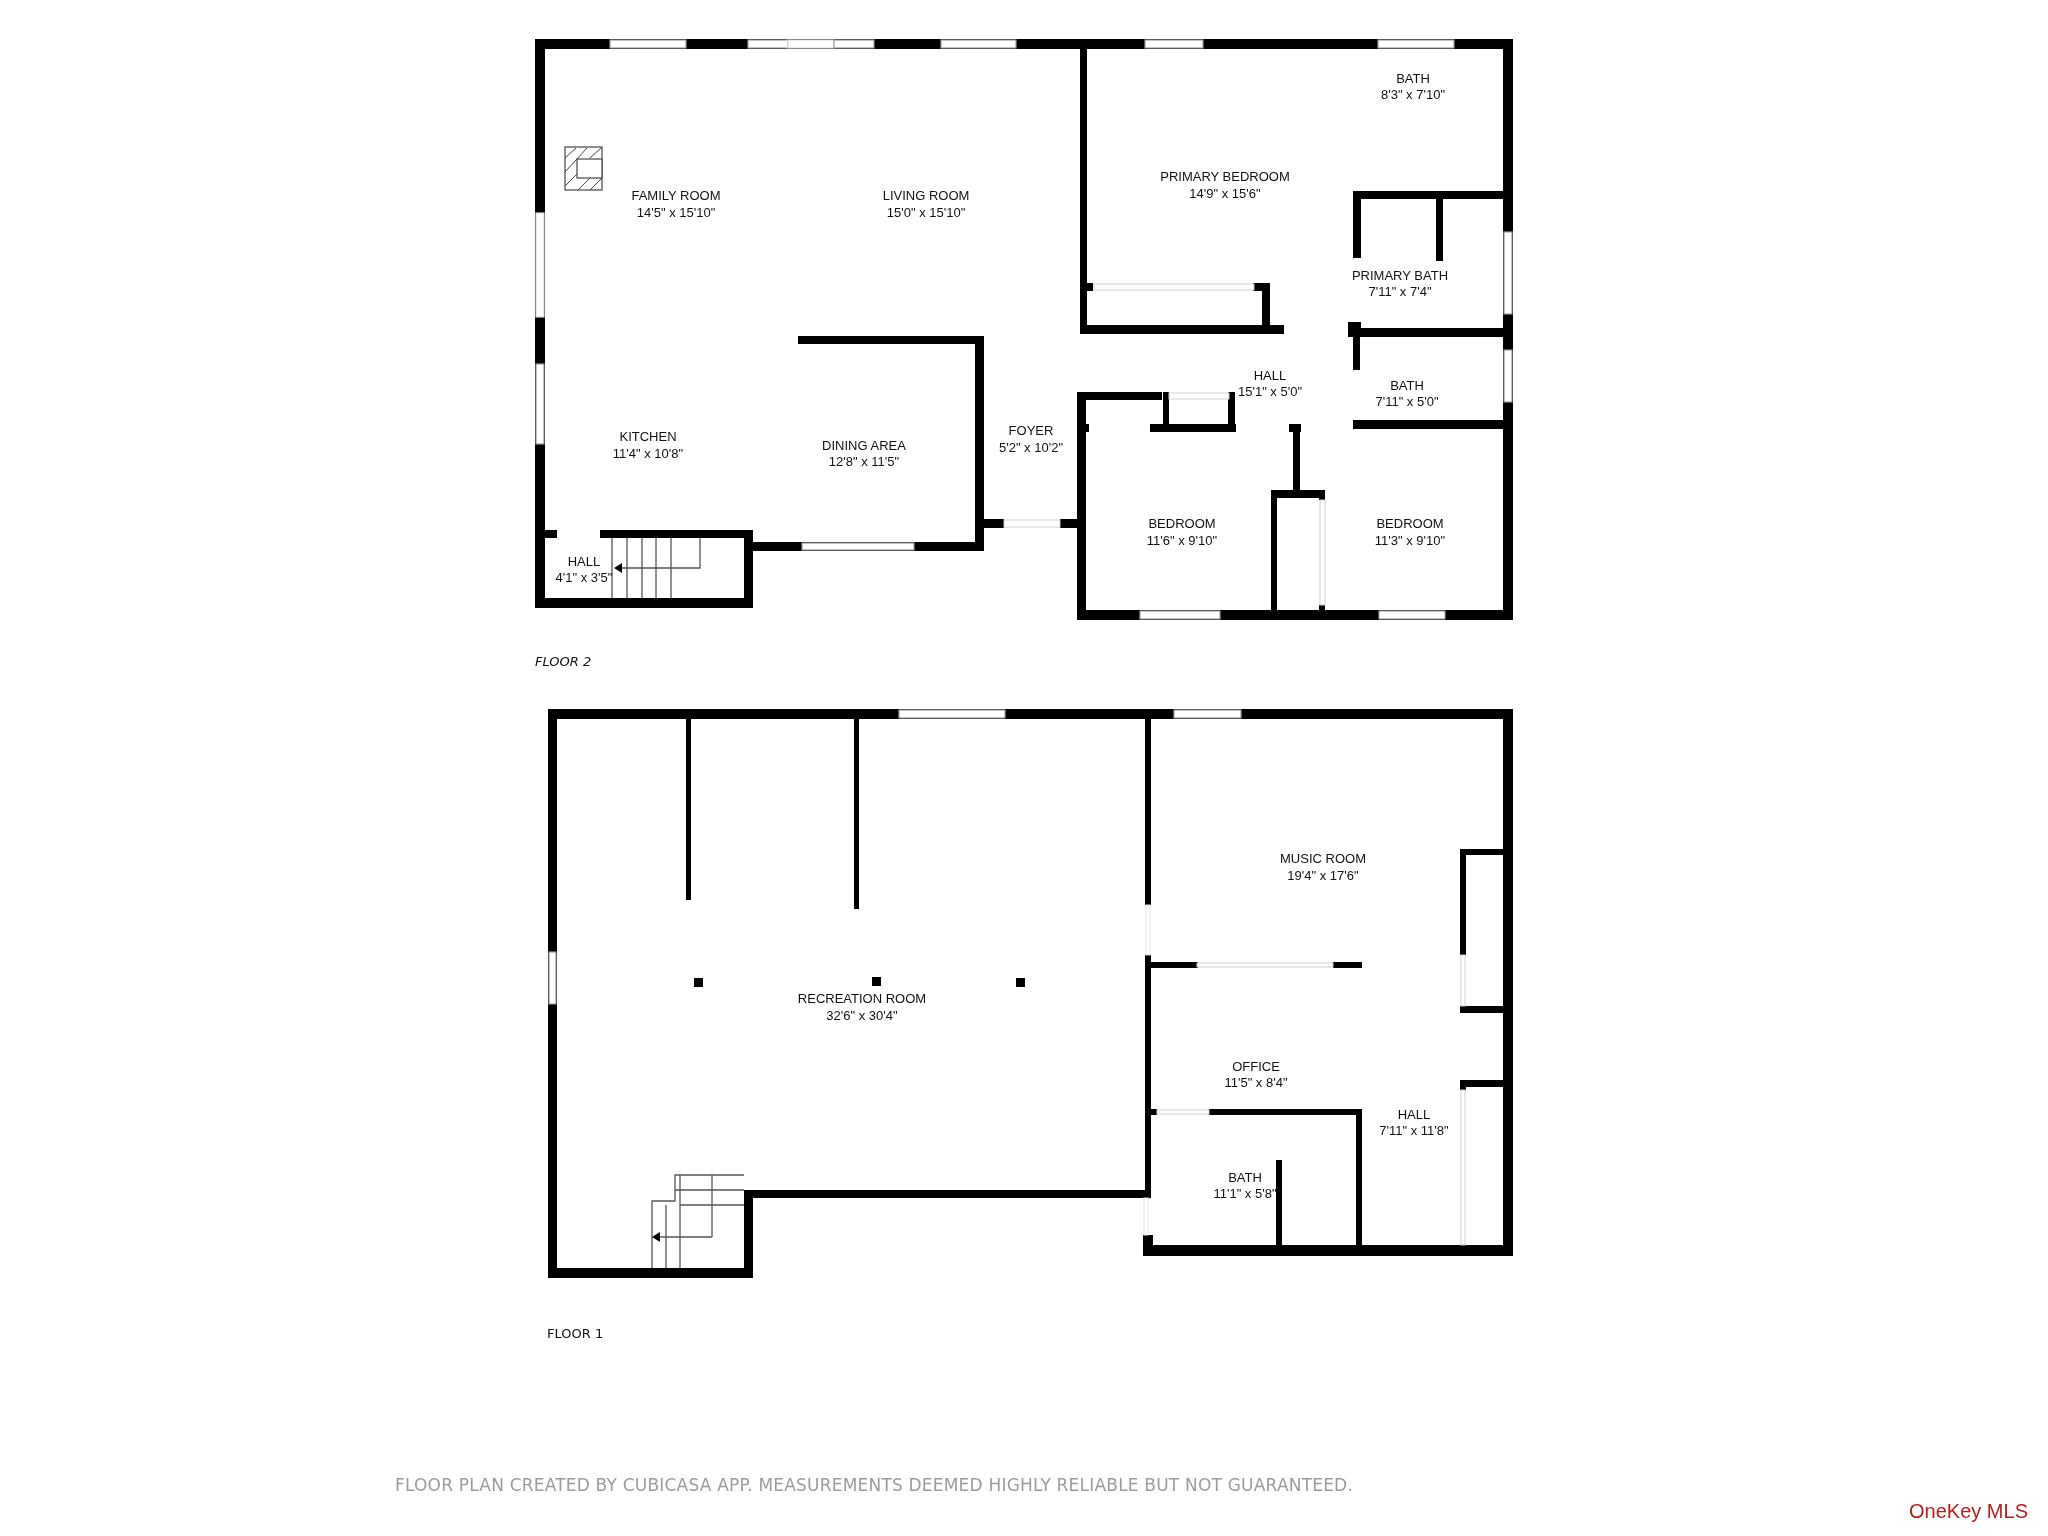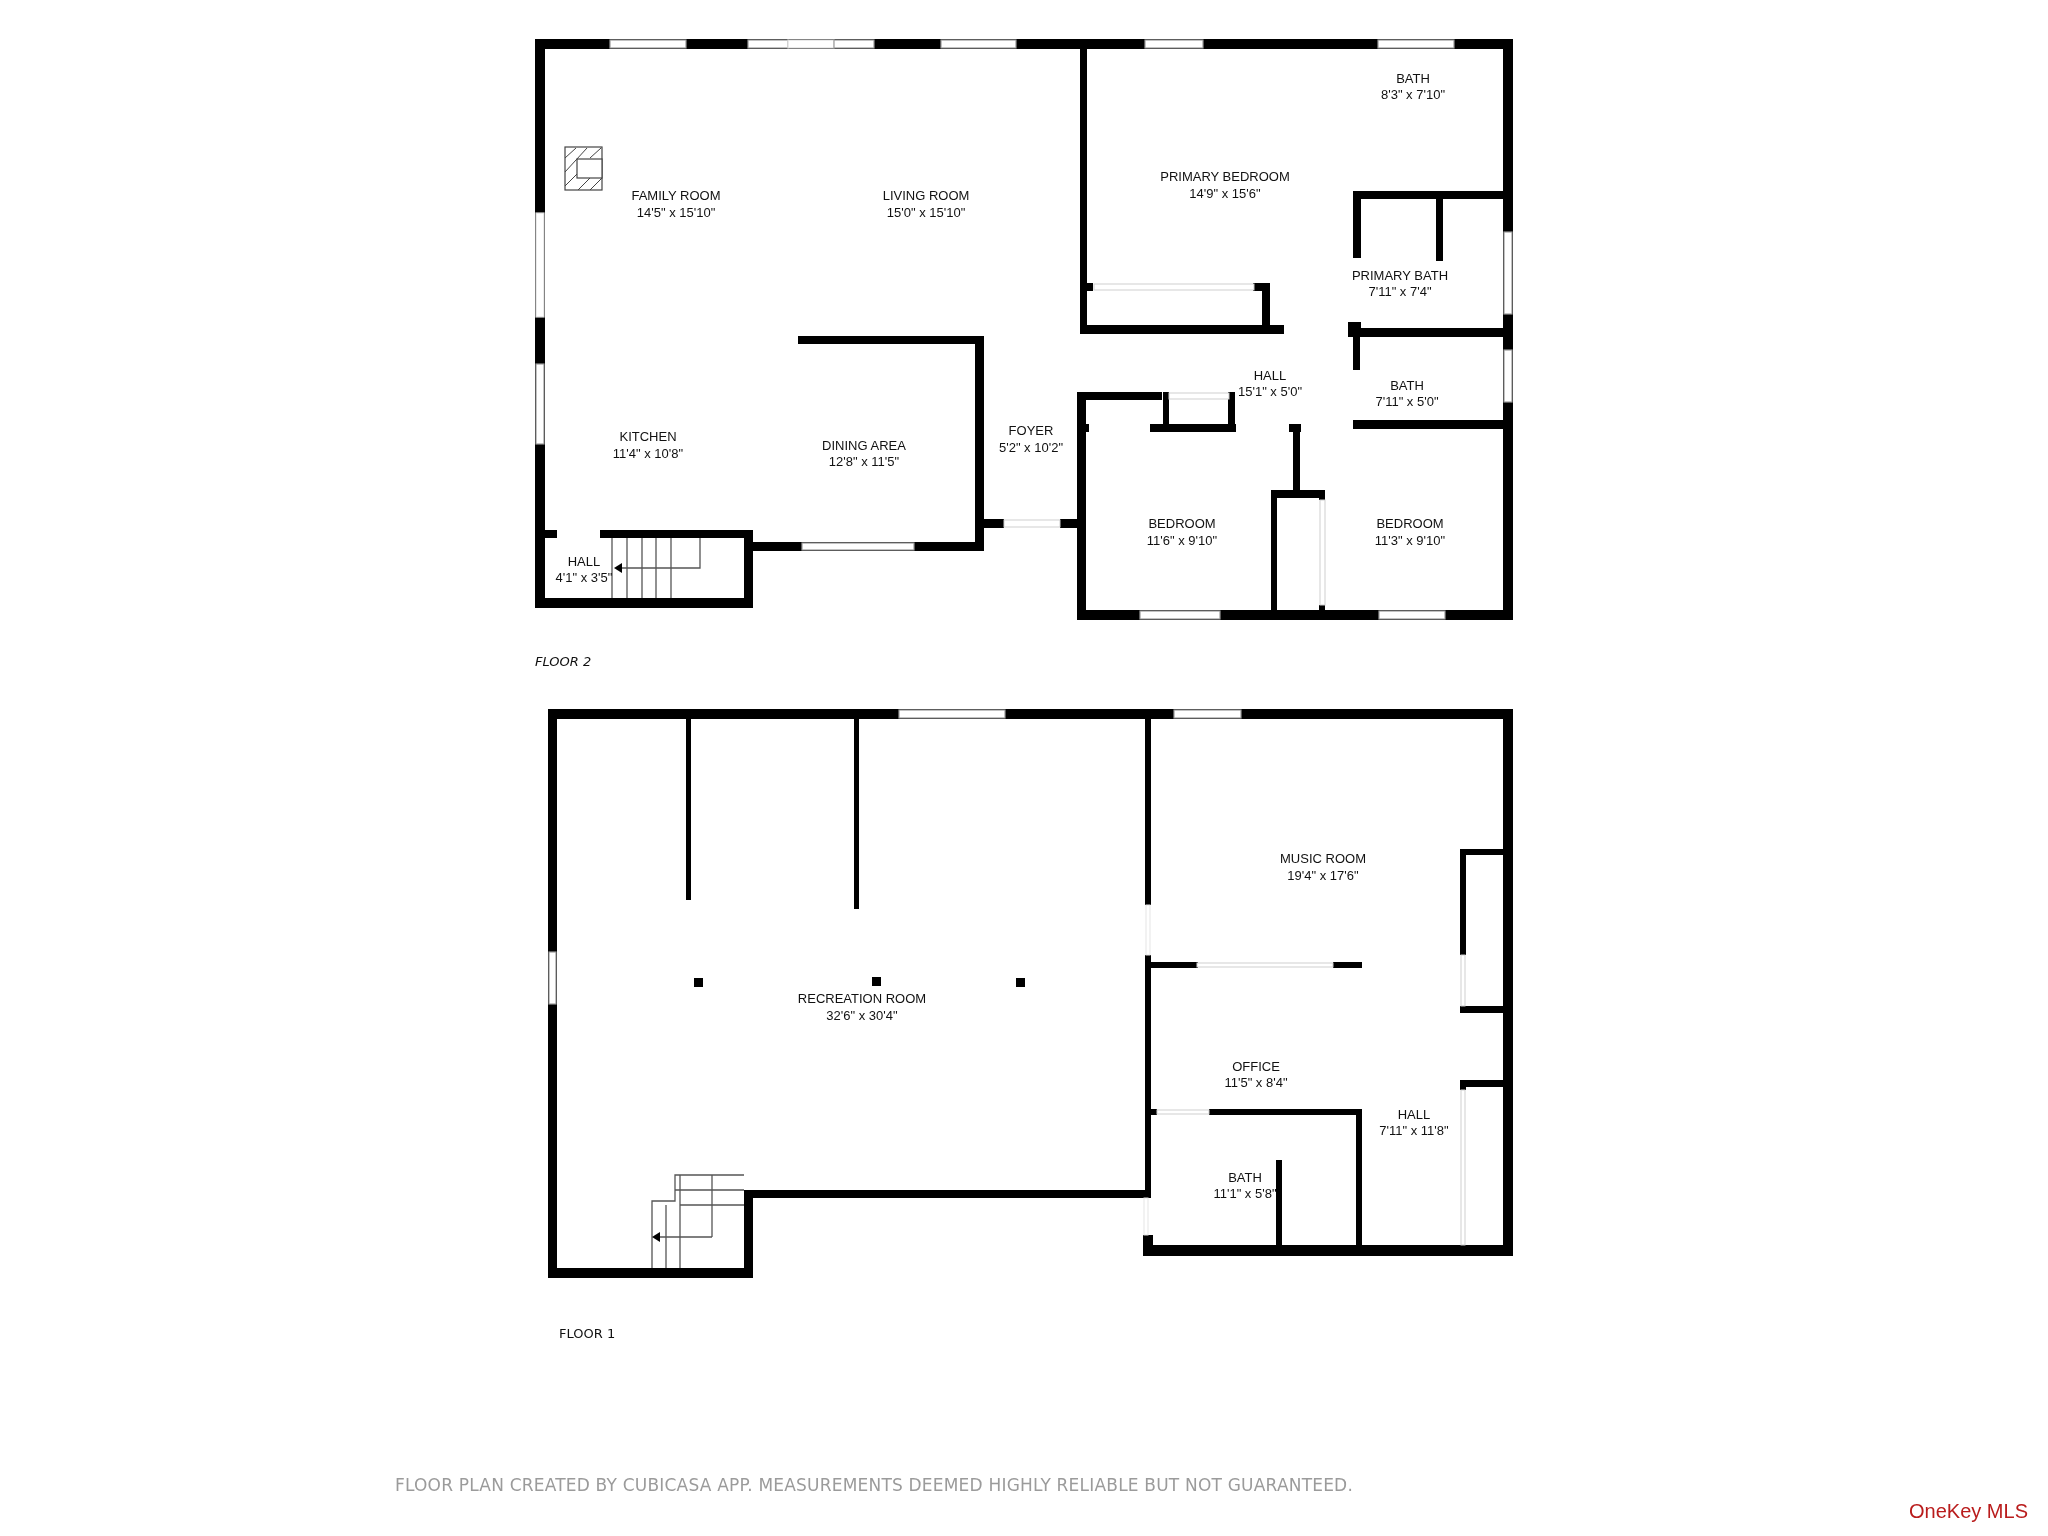--- a/index.html
+++ b/index.html
@@ -230,16 +230,16 @@
       <text class="room-dim" x="1256" y="1087">11'5" x 8'4"</text>
       <text class="room-name" x="1414" y="1119">HALL</text>
       <text class="room-dim" x="1414" y="1135">7'11" x 11'8"</text>
       <text class="room-name" x="1245" y="1182">BATH</text>
       <text class="room-dim" x="1245" y="1198">11'1" x 5'8"</text>
     </g>
   </g>
 </svg>
 
 <div class="floor-label" style="left:535px; top:654px;font-style:italic;">FLOOR 2</div>
-<div class="floor-label" style="left:547px; top:1326px;margin-left:12px;">FLOOR 1</div>
+<div class="floor-label" style="left:547px; top:1326px;">FLOOR 1</div>
 
 <div class="footer">FLOOR PLAN CREATED BY CUBICASA APP. MEASUREMENTS DEEMED HIGHLY RELIABLE BUT NOT GUARANTEED.</div>
 <div class="watermark">OneKey MLS</div>
 
 </body></html>

